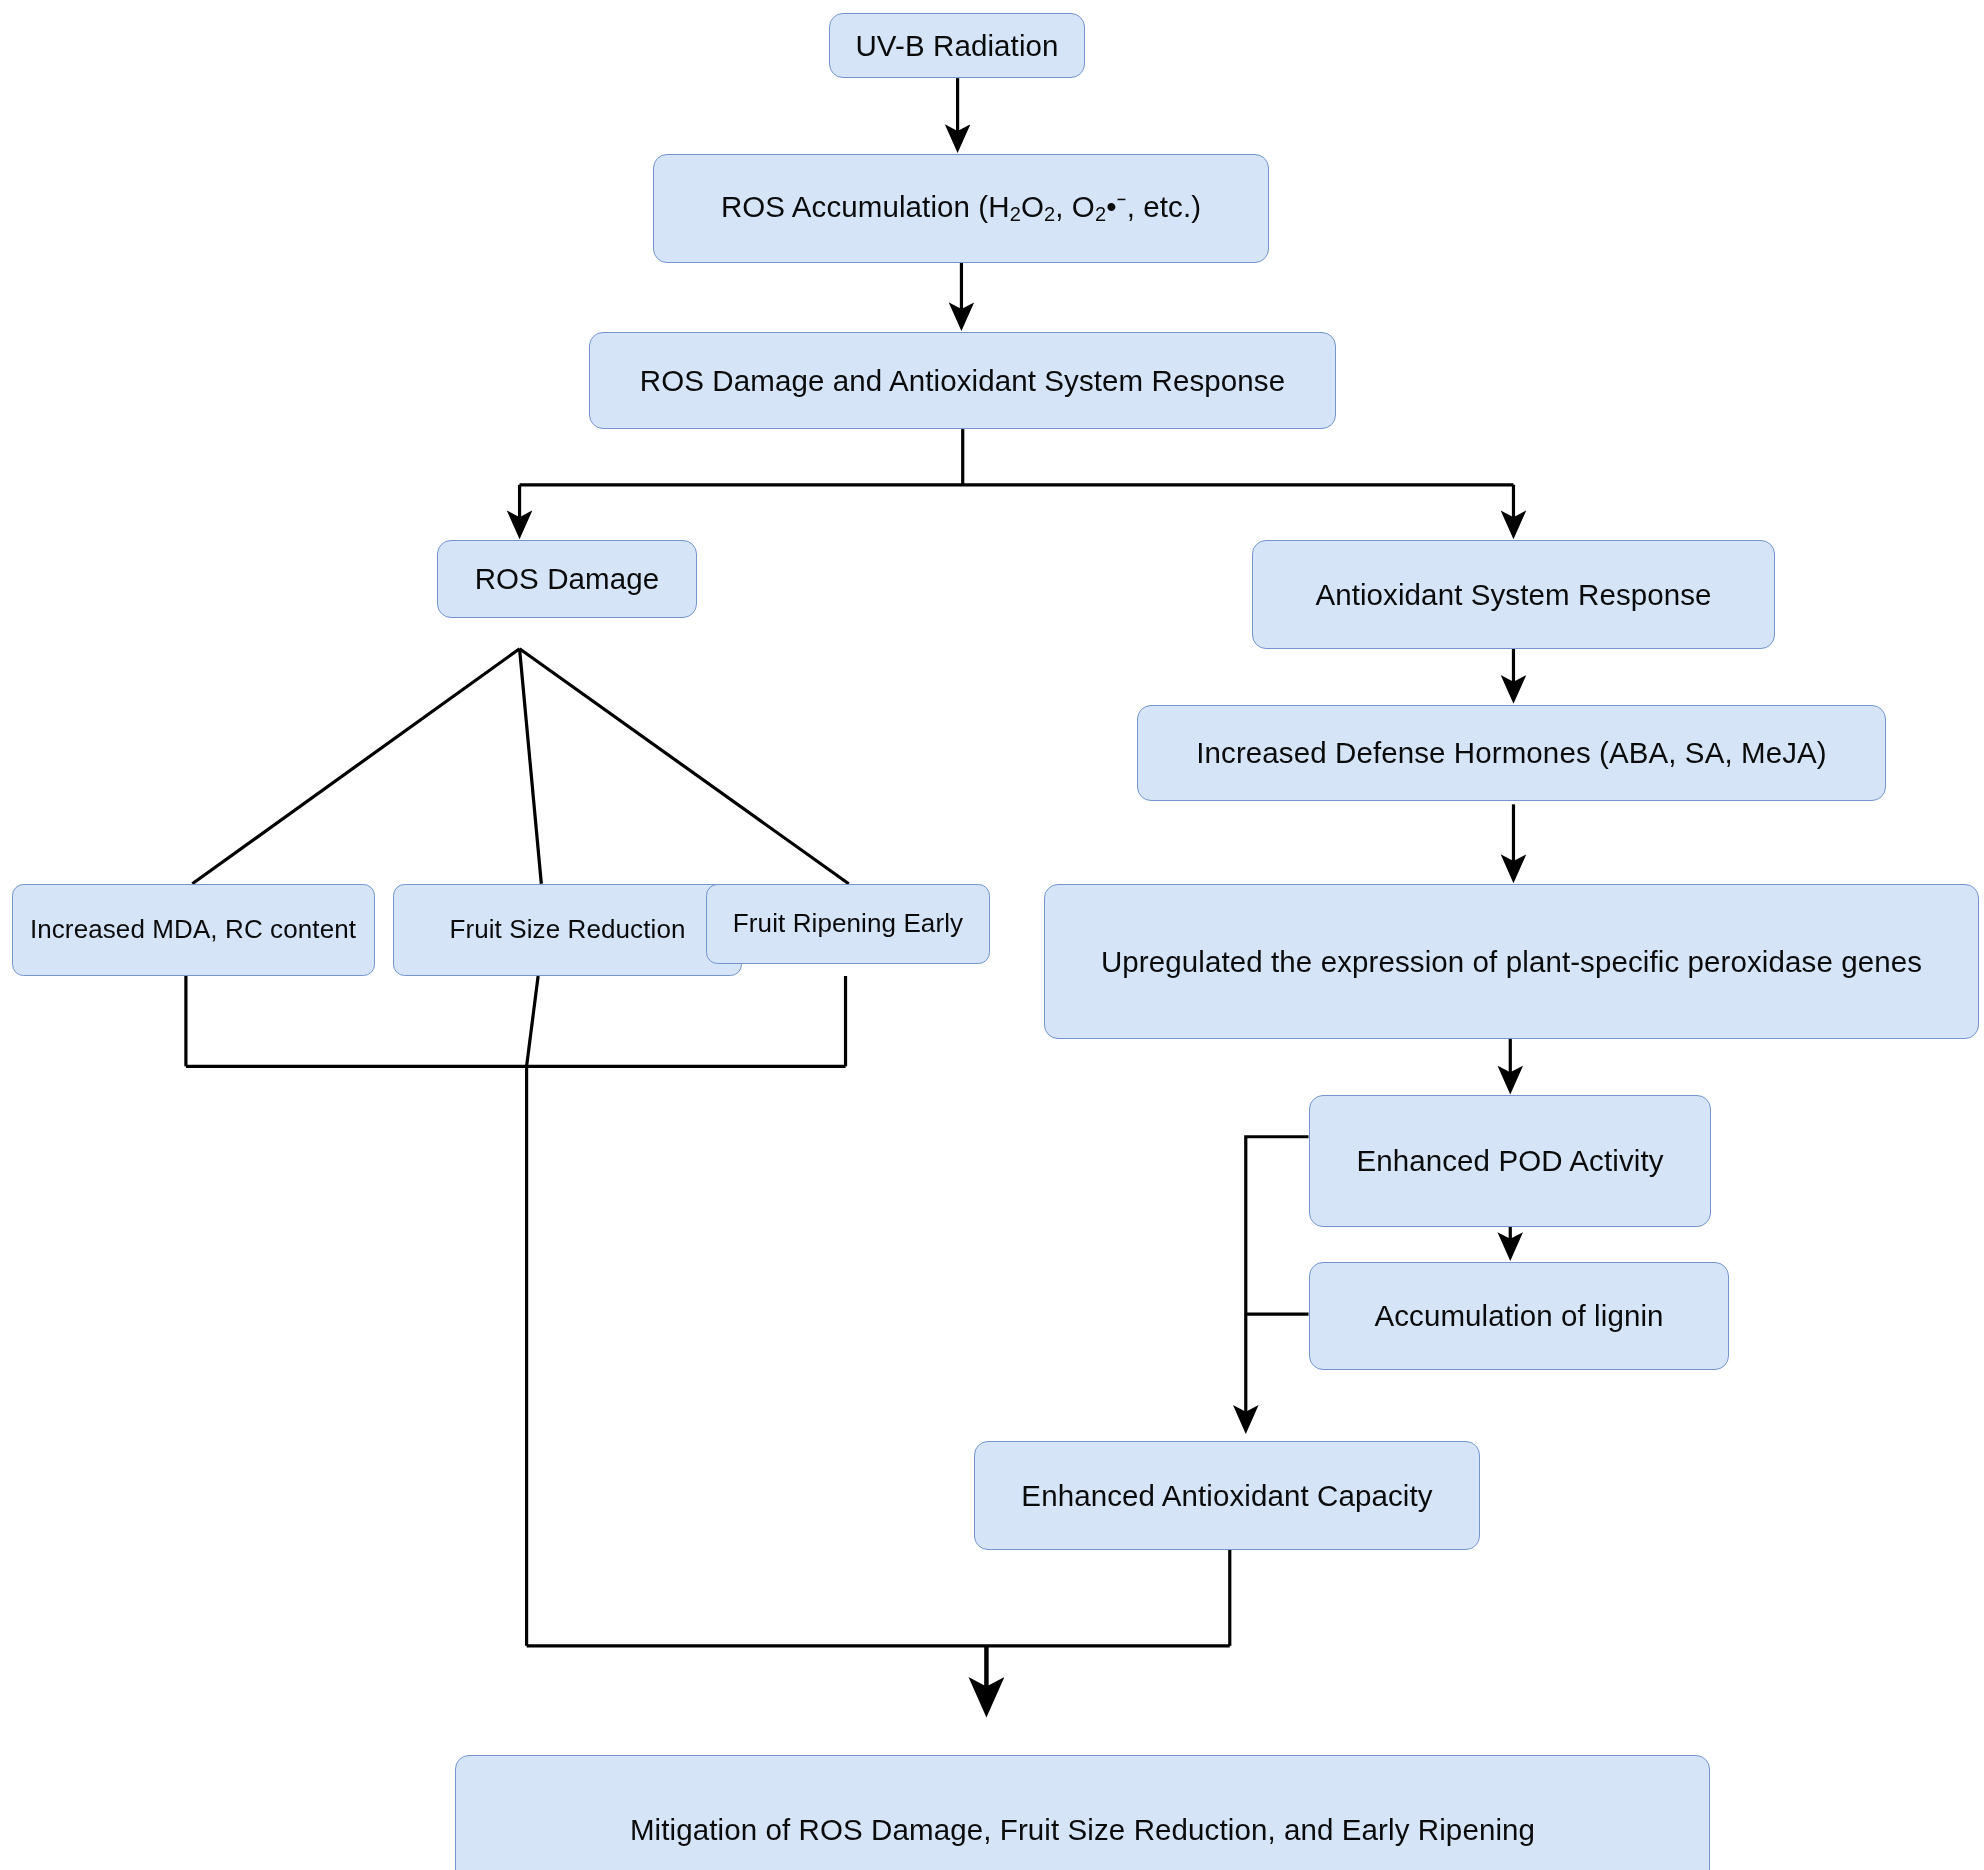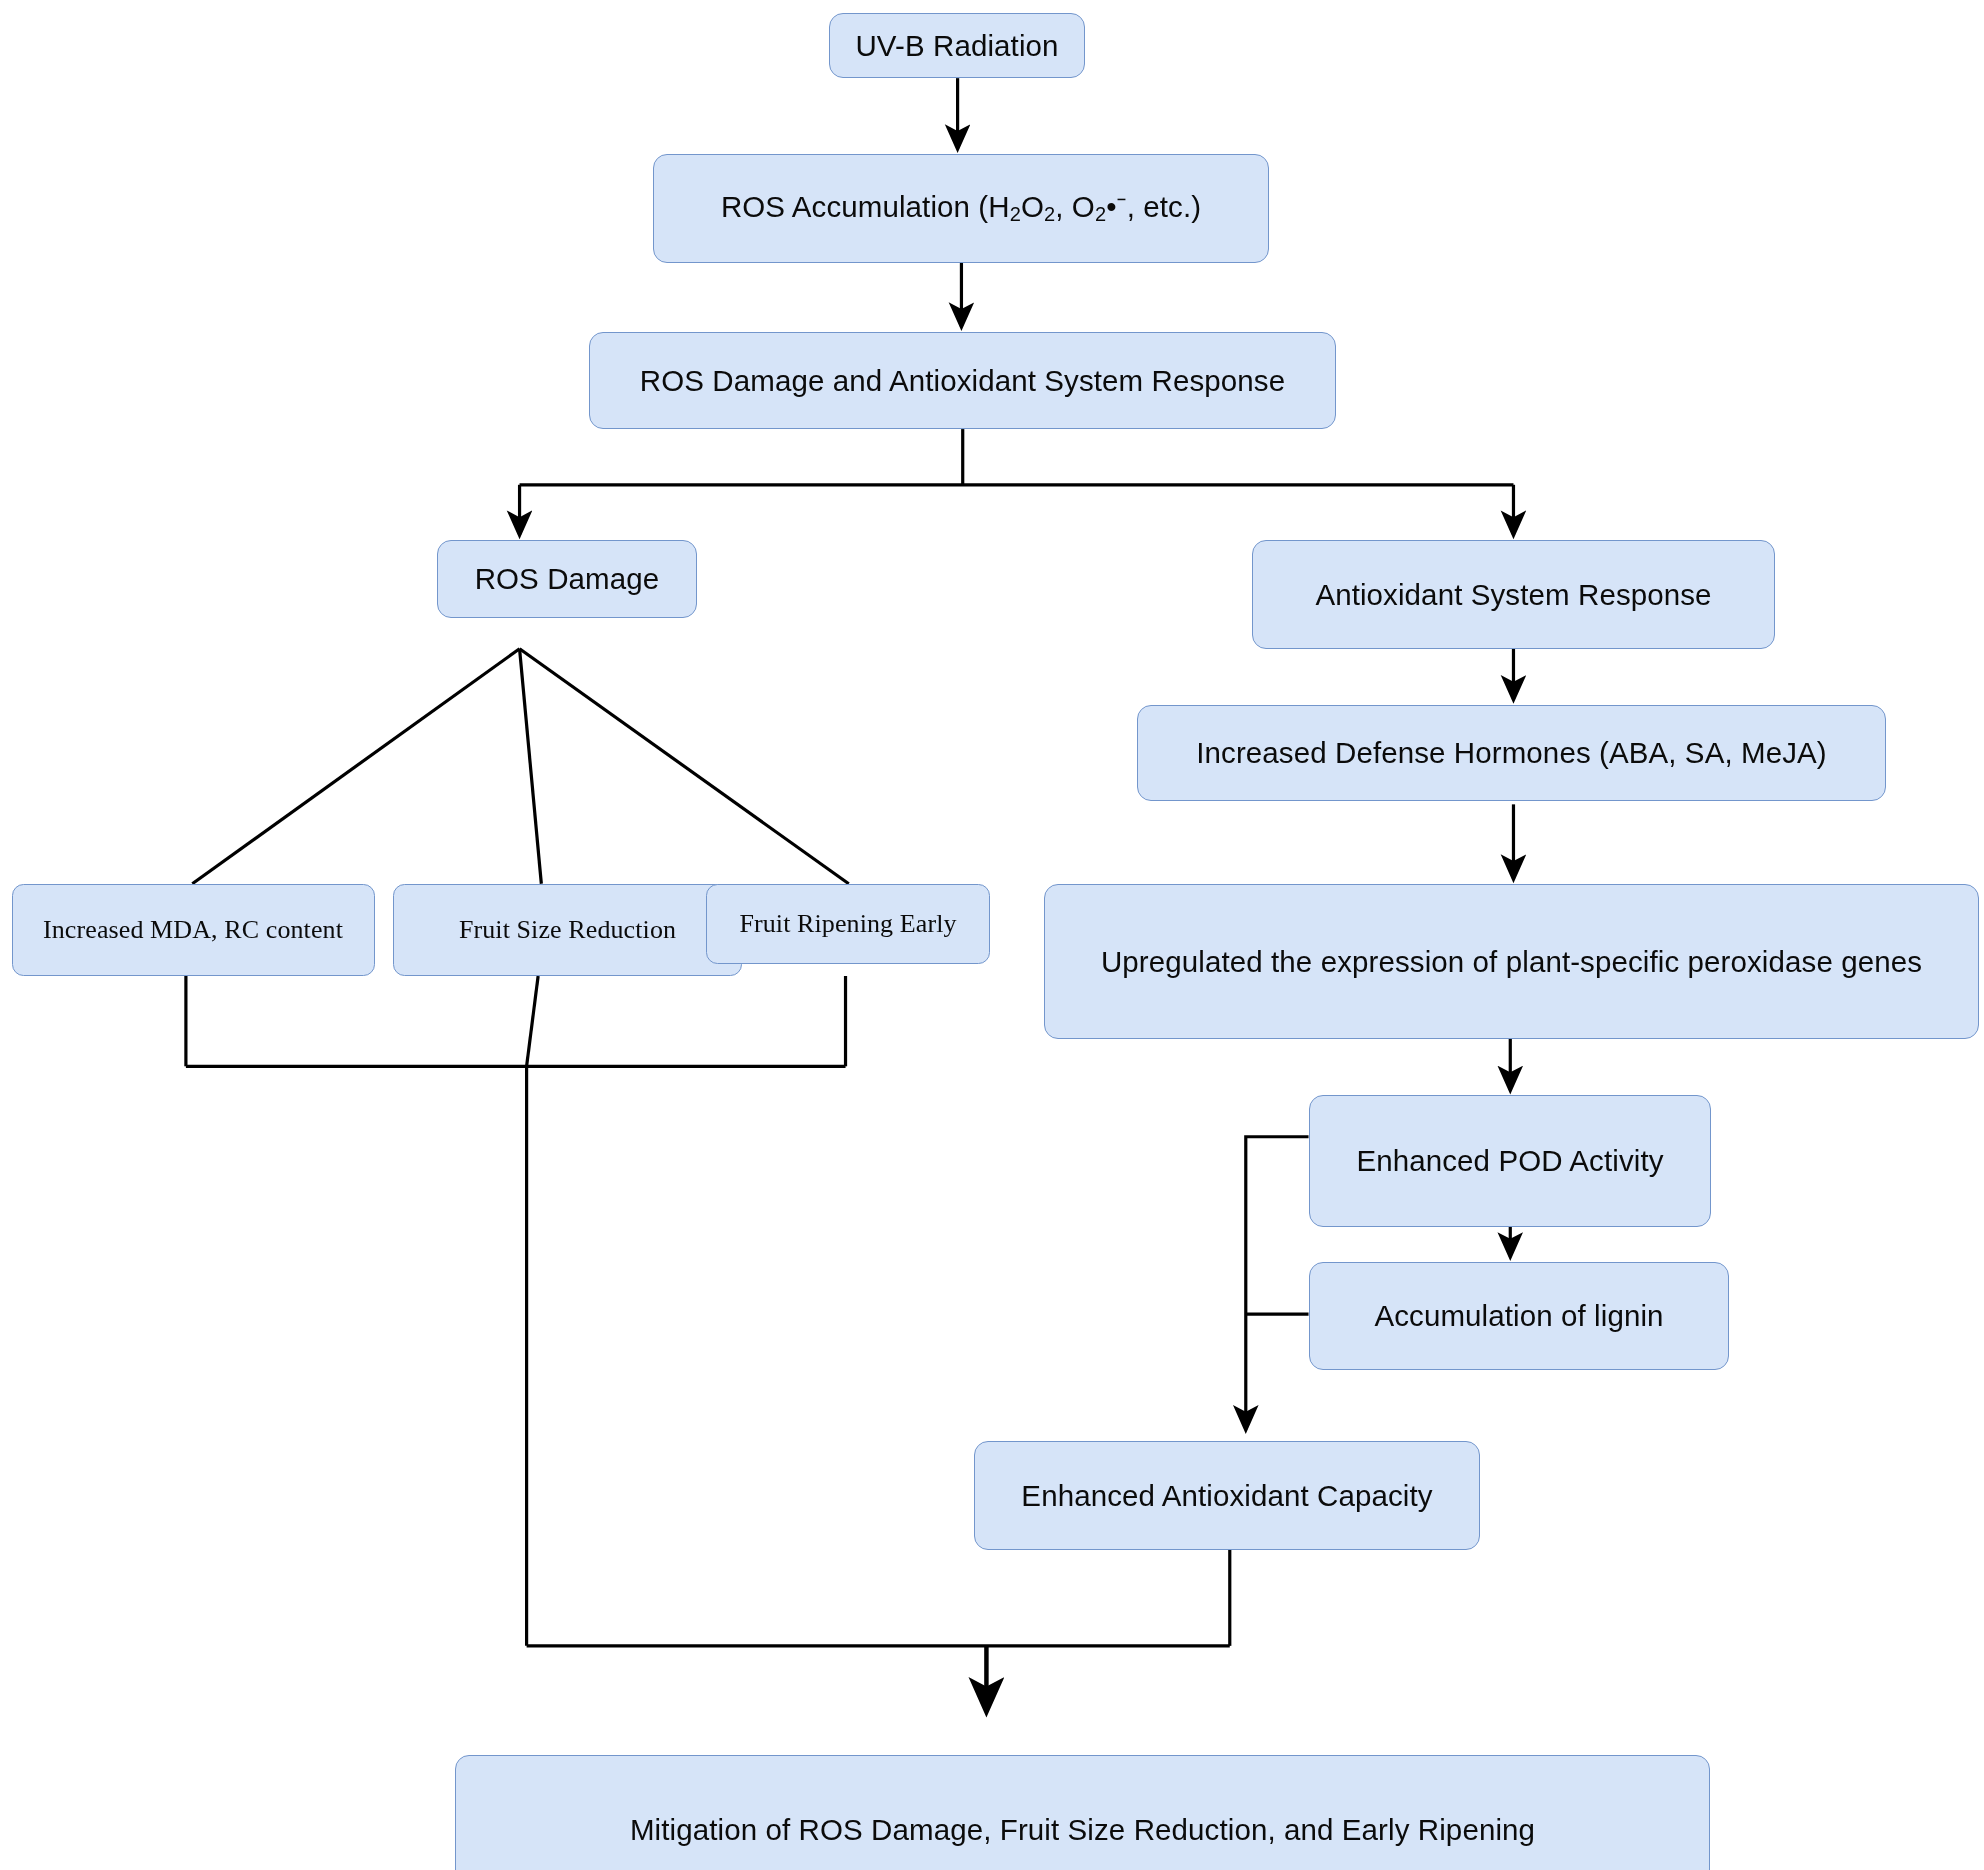--- a/index.html
+++ b/index.html
@@ -39,21 +39,20 @@
     color: #0b0b0b;
     font-family: "Liberation Sans", sans-serif;
     font-size: 29.5px;
     line-height: 1.15;
     padding: 2.6px 11.5px;
     letter-spacing: 0.1px;
   }
   .node.small {
     font-size: 26px;
     border-radius: 11.5px;
-    font-family: Liberation Serif, serif;
   }
   .node .label {
     display: block;
     white-space: nowrap;
   }
   sub {
     font-size: 0.68em;
     vertical-align: -0.22em;
   }
 </style>

